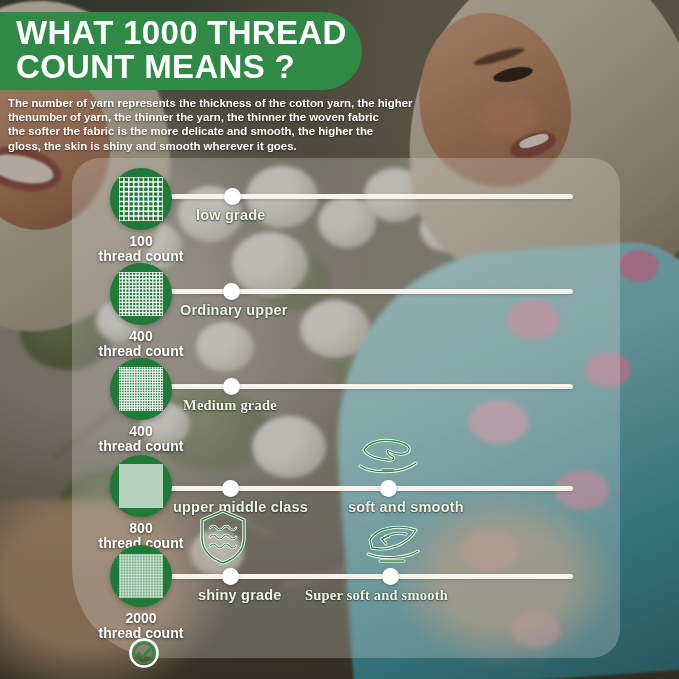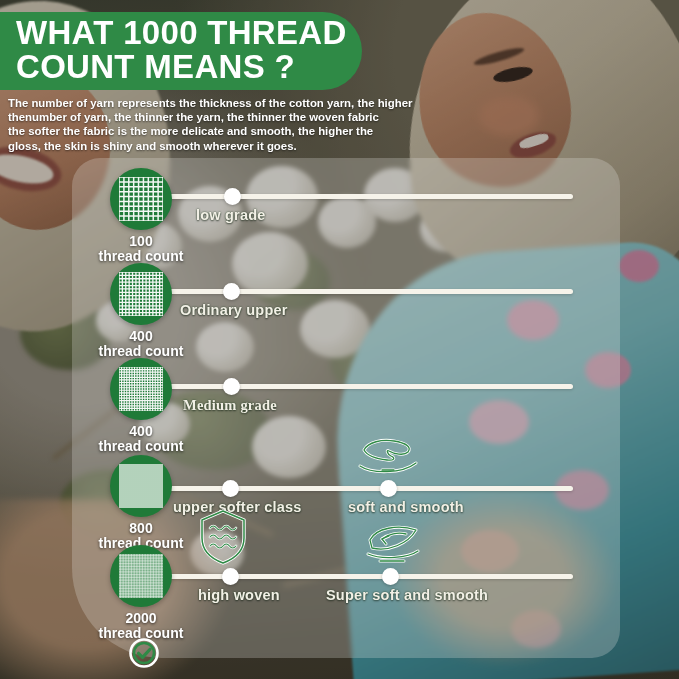--- a/index.html
+++ b/index.html
@@ -393,21 +393,21 @@
               <line x1="42" y1="0" x2="42" y2="44"></line>
               <line x1="0" y1="42" x2="44" y2="42"></line>
               <line x1="44" y1="0" x2="44" y2="44"></line>
               <line x1="0" y1="44" x2="44" y2="44"></line>
             </g>
           </svg>
         </div>
         <div class="tc-label" style="left: 61px; top: 521px;">800
 thread count</div>
         <div class="dot" style="left: 222px; top: 480px;"></div>
-        <div class="grade-label" style="left: 173px; top: 499px;">upper softer class</div>
+        <div class="grade-label" style="left: 173px; top: 499px;">upper middle class</div>
         <div class="sicon" style="left: 356px; top: 434px;"><svg viewBox="0 0 64 44" width="64" height="44">
       <g fill="none" stroke="#ffffff" stroke-width="3" stroke-linecap="round" stroke-linejoin="round">
         <path d="M8 16 C12 8, 26 5, 38 7 C50 9, 56 13, 52 18 C48 22, 38 20, 33 17
                  C30 15, 31 20, 35 22 C40 24, 38 27, 31 26 C22 25, 12 23, 8 16 Z"></path>
         <path d="M4 32 C16 40, 46 40, 60 29"></path>
         <path d="M26 36 L38 36"></path>
       </g>
       <g fill="none" stroke="#2f8a46" stroke-width="1.3" stroke-linecap="round" stroke-linejoin="round">
         <path d="M8 16 C12 8, 26 5, 38 7 C50 9, 56 13, 52 18 C48 22, 38 20, 33 17
                  C30 15, 31 20, 35 22 C40 24, 38 27, 31 26 C22 25, 12 23, 8 16 Z"></path>
@@ -498,39 +498,39 @@
         <path d="M12 29 q3.2 -4 6.5 0 q3.2 4 6.5 0 q3.2 -4 6.5 0 q3.2 4 6.5 0"></path>
         <path d="M12 38 q3.2 -4 6.5 0 q3.2 4 6.5 0 q3.2 -4 6.5 0 q3.2 4 6.5 0"></path>
       </g>
       <g fill="none" stroke="#2f8a46" stroke-width="1.1" stroke-linecap="round">
         <path d="M12 20 q3.2 -4 6.5 0 q3.2 4 6.5 0 q3.2 -4 6.5 0 q3.2 4 6.5 0"></path>
         <path d="M12 29 q3.2 -4 6.5 0 q3.2 4 6.5 0 q3.2 -4 6.5 0 q3.2 4 6.5 0"></path>
         <path d="M12 38 q3.2 -4 6.5 0 q3.2 4 6.5 0 q3.2 -4 6.5 0 q3.2 4 6.5 0"></path>
       </g>
     </svg></div>
         <div class="dot" style="left: 222px; top: 568px;"></div>
-        <div class="grade-label" style="left: 198px; top: 587px;">high woven</div>
+        <div class="grade-label" style="left: 198px; top: 587px;">shiny grade</div>
         <div class="sicon" style="left: 358px; top: 522px;"><svg viewBox="0 0 68 44" width="68" height="44">
       <g fill="none" stroke="#ffffff" stroke-width="3" stroke-linecap="round" stroke-linejoin="round">
         <path d="M12 18 C18 6, 40 2, 58 8 C50 22, 30 30, 14 26 Z"></path>
         <path d="M48 12 C40 10, 30 12, 24 17"></path>
         <path d="M24 17 L31 14 M24 17 L28 22"></path>
         <path d="M10 32 C24 38, 50 36, 60 29"></path>
         <path d="M22 39 L46 39"></path>
       </g>
       <g fill="none" stroke="#2f8a46" stroke-width="1.3" stroke-linecap="round" stroke-linejoin="round">
         <path d="M12 18 C18 6, 40 2, 58 8 C50 22, 30 30, 14 26 Z"></path>
         <path d="M48 12 C40 10, 30 12, 24 17"></path>
         <path d="M24 17 L31 14 M24 17 L28 22"></path>
         <path d="M10 32 C24 38, 50 36, 60 29"></path>
         <path d="M22 39 L46 39"></path>
       </g>
     </svg></div>
         <div class="dot" style="left: 382px; top: 568px;"></div>
-        <div class="grade-label" style="left: 326px; top: 587px;">Super soft and smooth</div>
+        <div class="grade-label" style="left: 305px; top: 587px; font-family: Liberation Serif, serif;">Super soft and smooth</div>
       </div>
     </div>
 
   <div class="check-badge" style="left:128px;top:637px;">
     <svg viewBox="0 0 32 32" width="32" height="32">
       <circle cx="16" cy="16" r="13.5" fill="none" stroke="#ffffff" stroke-width="2.6"></circle>
       <circle cx="16" cy="16" r="10" fill="none" stroke="#2f8a46" stroke-width="2.6"></circle>
       <path d="M10.5 16.3 L14.6 20.4 L22 12.2" fill="none" stroke="#2f8a46" stroke-width="3.2" stroke-linecap="round" stroke-linejoin="round"></path>
     </svg>
   </div>

